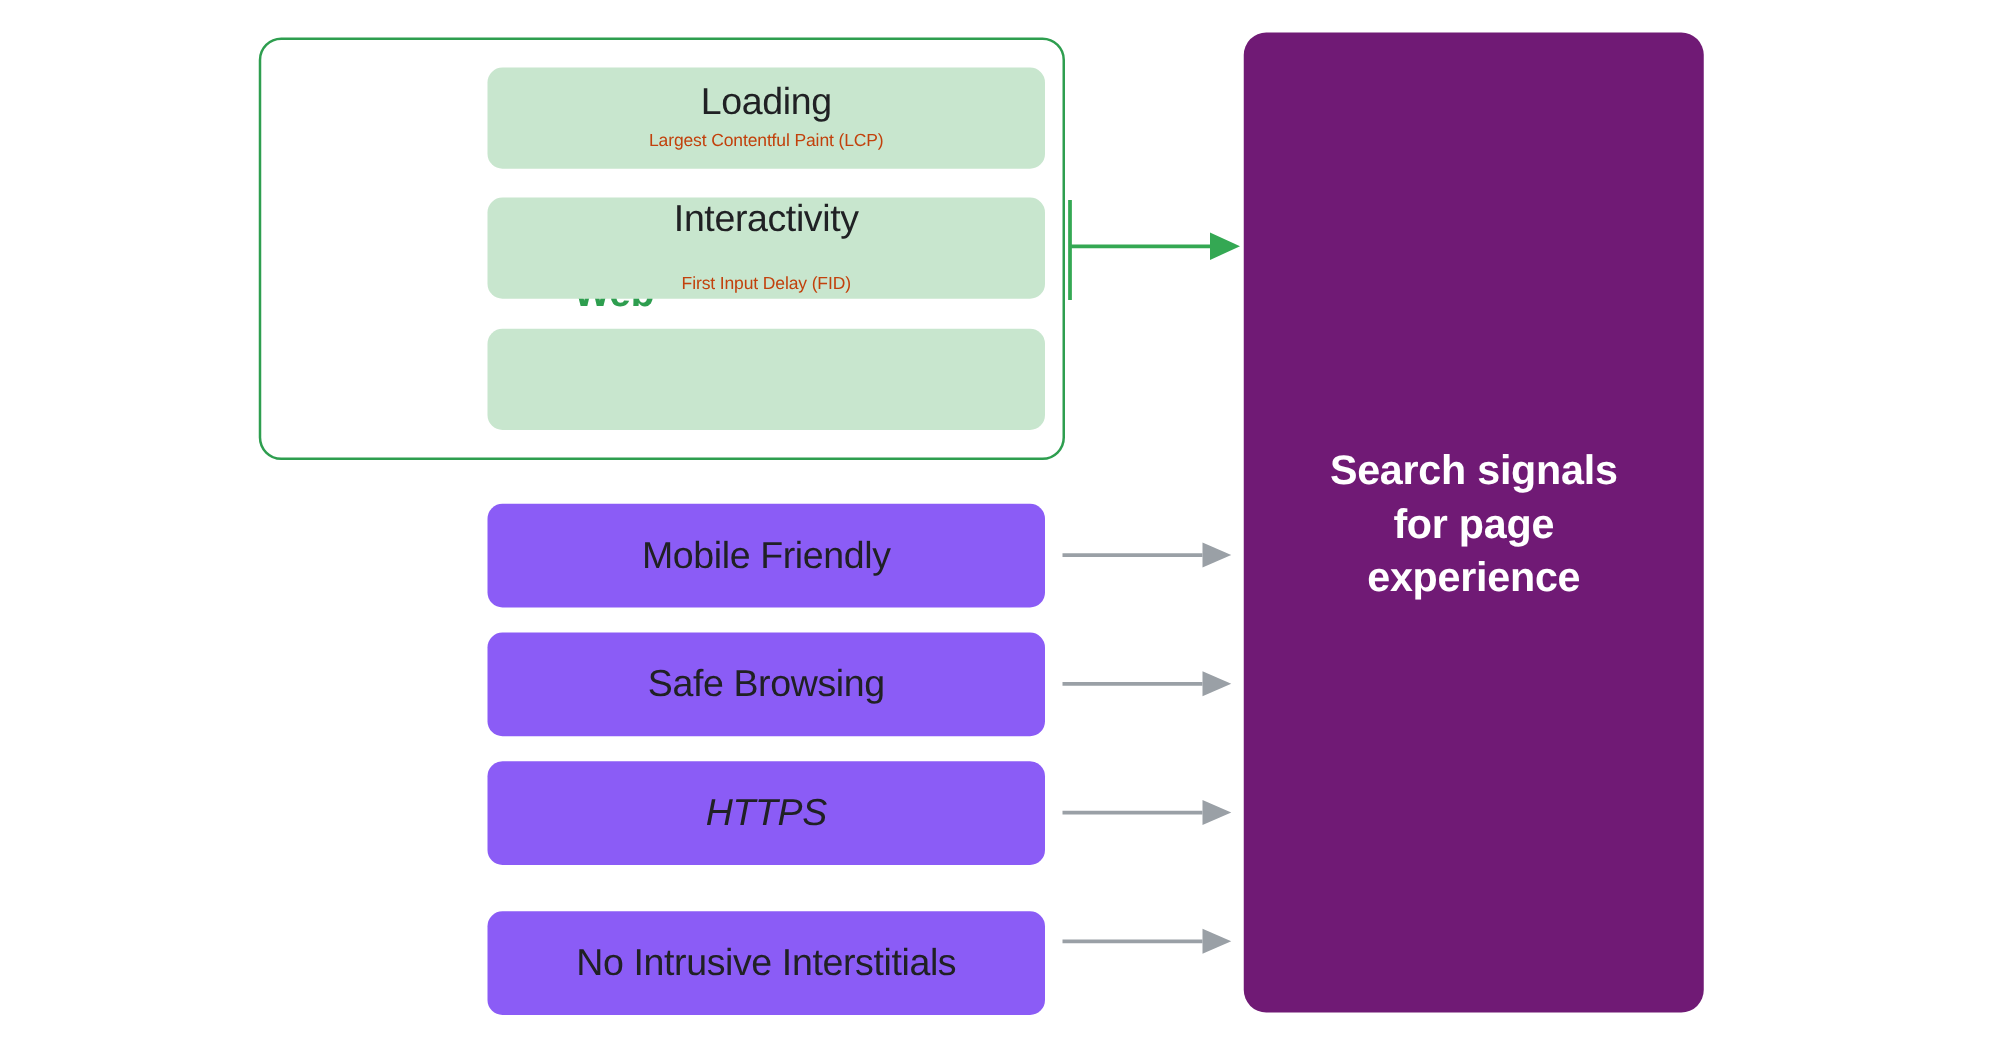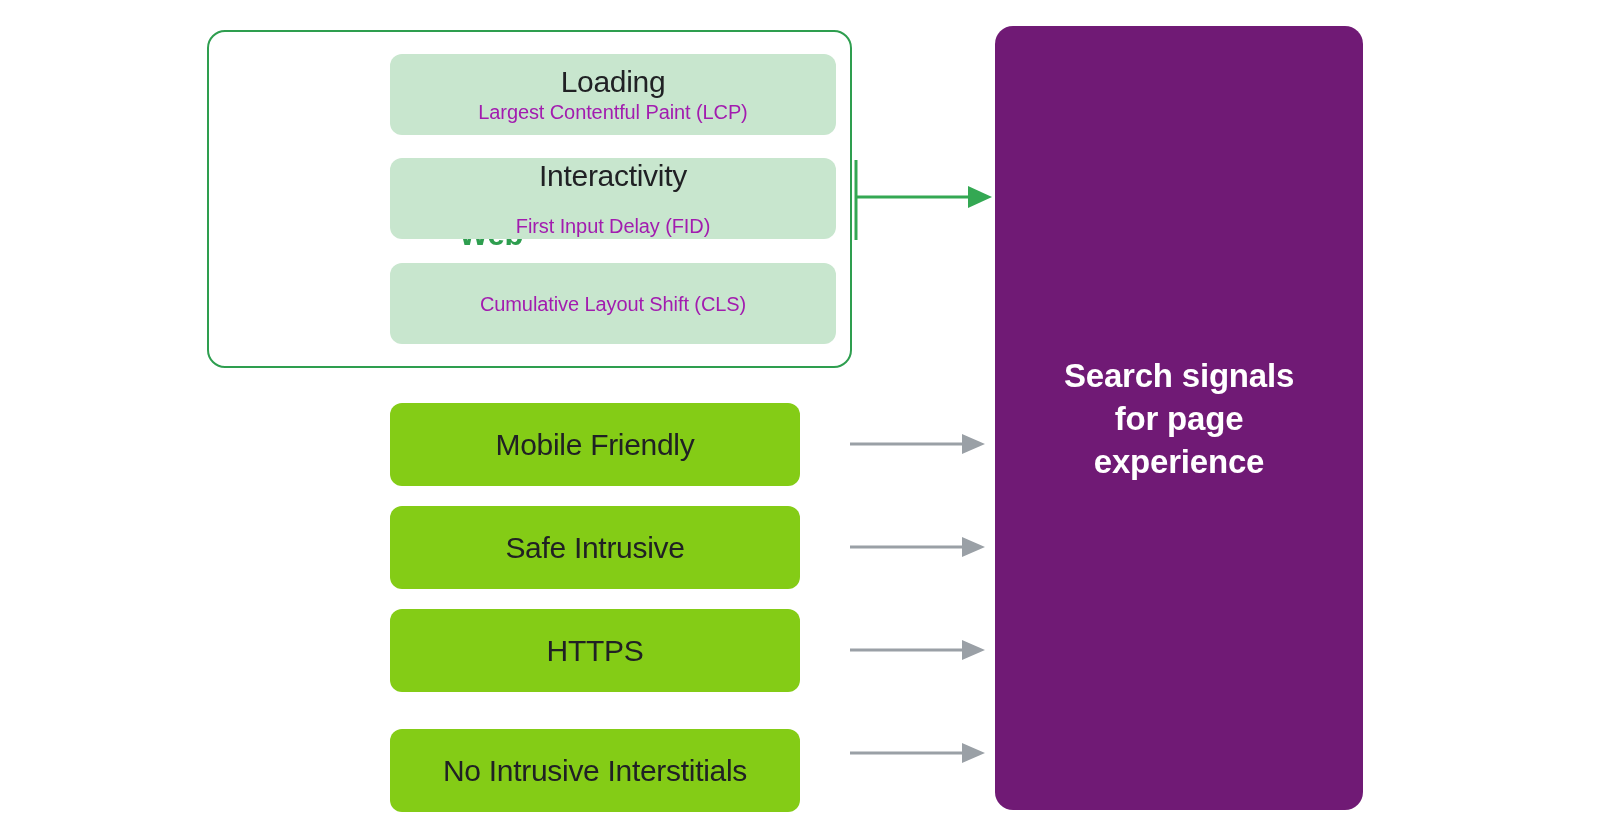--- a/index.html
+++ b/index.html
@@ -64,44 +64,44 @@
   .vital-card.v1 { top: 158px; gap: 20px; }
   .vital-card.v2 { top: 263px; }
   .vital-title {
     color: #202124;
     font-size: 30px;
     font-weight: normal;
     line-height: 34px;
     letter-spacing: -0.3px;
   }
   .vital-sub {
-    color: #a21caf;
-    font-size: 20px;
+    color: #c2410c;
+    font-size: 14px;
     font-weight: normal;
     line-height: 24px;
     margin-top: 1px;
     letter-spacing: -0.1px;
   }
 
   
   .signal-box {
     position: absolute;
     left: 390px;
-    width: 410px;
+    width: 446px;
     height: 83px;
-    background: #84cc16;
+    background: #8b5cf6;
     border-radius: 12px;
     box-sizing: border-box;
     display: flex;
     align-items: center;
     justify-content: center;
   }
   .signal-box.s0 { top: 403px; }
   .signal-box.s1 { top: 506px; }
-  .signal-box.s2 { top: 609px; }
+  .signal-box.s2 { top: 609px; font-style: italic; }
   .signal-box.s3 { top: 729px; }
   .signal-label {
     color: #202124;
     font-size: 30px;
     font-weight: normal;
     letter-spacing: -0.3px;
     line-height: 36px;
   }
 
   
@@ -155,34 +155,33 @@
     <div class="vital-title">Loading</div>
     <div class="vital-sub">Largest Contentful Paint (LCP)</div>
   </div>
 
   <div class="vital-card v1">
     <div class="vital-title">Interactivity</div>
     <div class="vital-sub">First Input Delay (FID)</div>
   </div>
 
   <div class="vital-card v2">
-    <div class="vital-sub">Cumulative Layout Shift (CLS)</div>
   </div>
 
   <svg id="arrow-green" class="arrow-svg" viewBox="0 0 160 80">
     <line x1="16" y1="0" x2="16" y2="80" stroke="#34A853" stroke-width="3"></line>
     <line x1="16" y1="37" x2="128" y2="37" stroke="#34A853" stroke-width="3"></line>
     <polygon points="128,26 152,37 128,48" fill="#34A853"></polygon>
   </svg>
 
   <div class="signal-box s0">
     <div class="signal-label">Mobile Friendly</div>
   </div>
   <div class="signal-box s1">
-    <div class="signal-label">Safe Intrusive</div>
+    <div class="signal-label">Safe Browsing</div>
   </div>
   <div class="signal-box s2">
     <div class="signal-label">HTTPS</div>
   </div>
   <div class="signal-box s3">
     <div class="signal-label">No Intrusive Interstitials</div>
   </div>
 
   <svg id="arrow-grey-0" class="arrow-svg" viewBox="0 0 150 40">
     <line x1="10" y1="20" x2="122" y2="20" stroke="#9AA0A6" stroke-width="3"></line>

